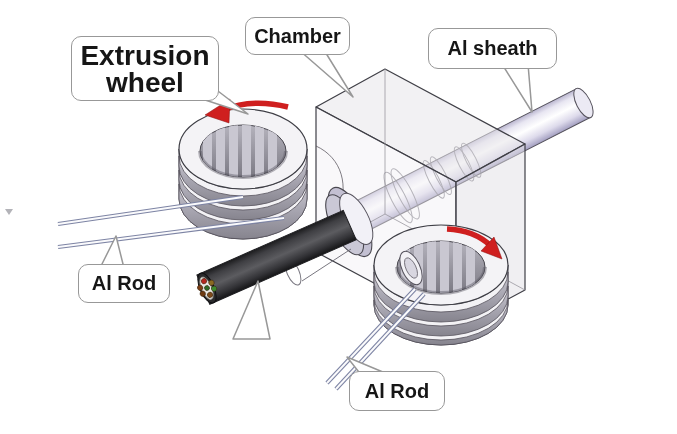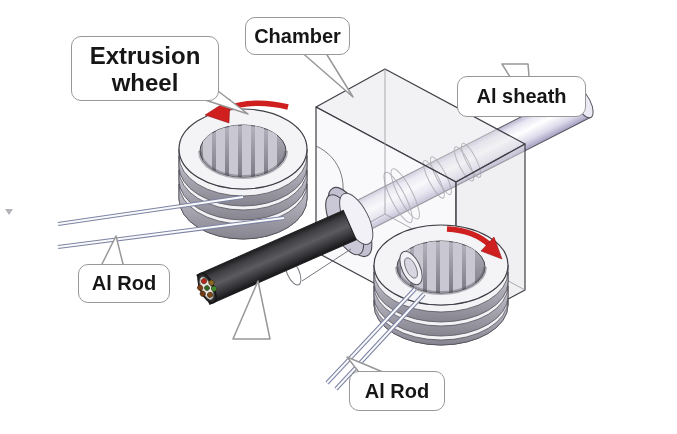--- a/index.html
+++ b/index.html
@@ -7,23 +7,23 @@
     position:relative;width:677px;height:434px;background:#ffffff;overflow:hidden;
     font-family:"Liberation Sans", sans-serif;
   }
   #scene{position:absolute;left:0;top:0;z-index:1;}
   .callout{
     position:absolute;z-index:5;background:#ffffff;border:1.6px solid #989898;
     border-radius:10px;display:flex;align-items:center;justify-content:center;
     font-weight:bold;color:#161616;font-size:20px;line-height:25px;text-align:center;
     box-sizing:border-box;
   }
-  .co-extrusion{left:71px;top:36px;width:148px;height:65px;font-size:24px;line-height:27px;}
+  .co-extrusion{left:71px;top:36px;width:148px;height:65px;font-size:28px;line-height:27px;}
   .co-chamber{left:245px;top:17px;width:105px;height:38px;}
-  .co-sheath{left:457px;top:28px;width:129px;height:41px;margin-top:48px;}
+  .co-sheath{left:428px;top:28px;width:129px;height:41px;}
   .co-rod-left{left:78px;top:264px;width:92px;height:39px;}
   .co-cable{left:149px;top:335px;width:139px;height:40px;}
   .co-rod-bottom{left:349px;top:371px;width:96px;height:40px;}
 </style>
 </head>
 <body>
 
 <div id="stage">
 
 <svg id="scene" width="677" height="434" viewBox="0 0 677 434" xmlns="http://www.w3.org/2000/svg">

